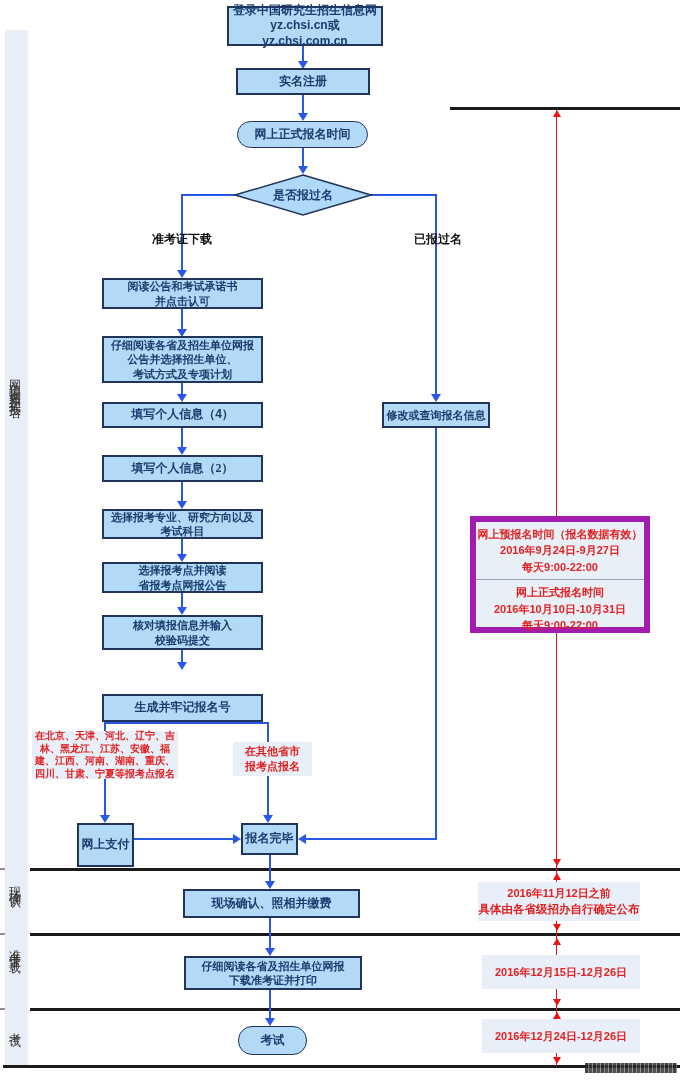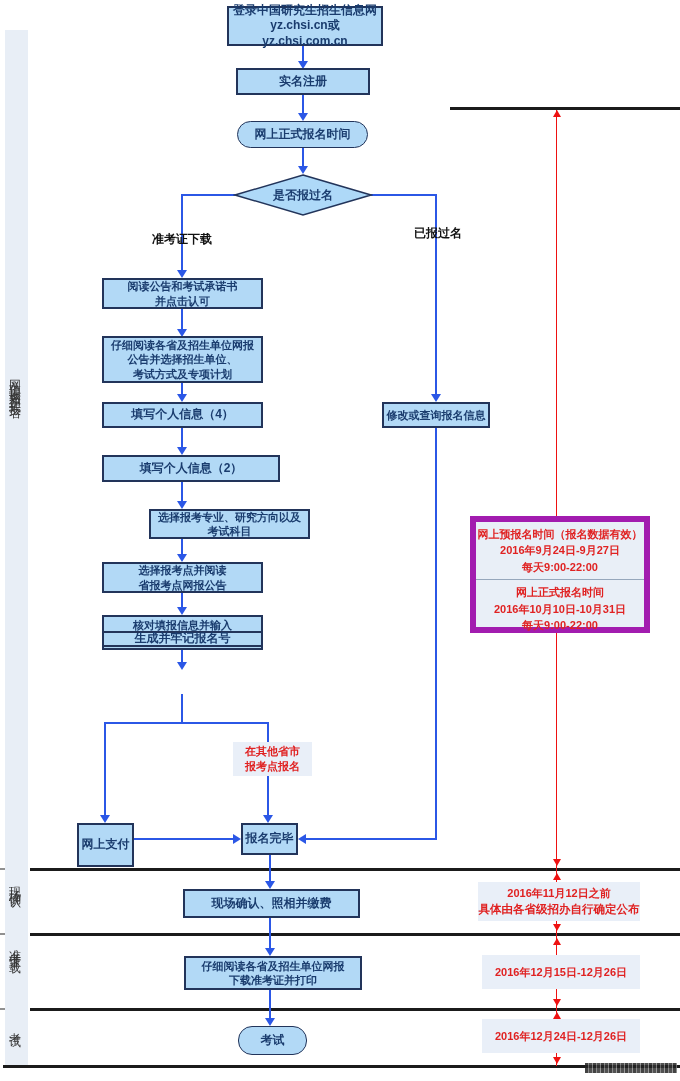--- a/index.html
+++ b/index.html
@@ -138,39 +138,43 @@
   <div class="box rounded" style="left:237px;top:121px;width:131px;height:27px;">网上正式报名时间</div>
 
   <div class="dwrap" style="left:233px;top:173px;width:140px;height:44px;">
     <svg width="140" height="44">
       <polygon points="70,2 138,22 70,42 2,22" fill="#aed9f8" stroke="#22345a" stroke-width="1.5"></polygon>
     </svg>
     <div class="dtext" style="left:0;top:0;">是否报过名</div>
   </div>
 
   <div class="blabel" style="left:152px;top:231px;width:60px;">准考证下载</div>
-  <div class="blabel" style="left:408px;top:225px;width:60px;">已报过名</div>
+  <div class="blabel" style="left:408px;top:231px;width:60px;">已报过名</div>
 
   <div class="box" style="left:102px;top:278px;width:161px;height:31px;font-size:11px;">阅读公告和考试承诺书
 并点击认可</div>
   <div class="box" style="left:102px;top:336px;width:161px;height:47px;font-size:11px;">仔细阅读各省及招生单位网报
 公告并选择招生单位、
 考试方式及专项计划</div>
   <div class="box" style="left:102px;top:402px;width:161px;height:26px;">填写个人信息（4）</div>
-  <div class="box" style="left:102px;top:455px;width:178px;height:27px;">填写个人信息（2）</div>
-  <div class="box" style="left:102px;top:509px;width:161px;height:30px;font-size:11px;margin-left:47px;">选择报考专业、研究方向以及
+  <div class="box" style="left:102px;top:455px;width:161px;height:27px;font-family:Liberation Serif, serif;">填写个人信息（2）</div>
+  <div class="box" style="left:102px;top:509px;width:161px;height:30px;font-size:11px;">选择报考专业、研究方向以及
 考试科目</div>
   <div class="box" style="left:102px;top:562px;width:161px;height:31px;font-size:11px;">选择报考点并阅读
 省报考点网报公告</div>
   <div class="box" style="left:102px;top:615px;width:161px;height:35px;font-size:11px;">核对填报信息并输入
 校验码提交</div>
-  <div class="box" style="left:102px;top:631px;width:161px;height:16px;">生成并牢记报名号</div>
+  <div class="box" style="left:102px;top:694px;width:161px;height:28px;">生成并牢记报名号</div>
 
   <div class="box" style="left:382px;top:402px;width:108px;height:26px;font-size:11px;">修改或查询报名信息</div>
 
+  <div class="note" style="left:32px;top:731px;width:146px;height:48px;font-size:10px;line-height:1.25;">在北京、天津、河北、辽宁、吉
+林、黑龙江、江苏、安徽、福
+建、江西、河南、湖南、重庆、
+四川、甘肃、宁夏等报考点报名</div>
   <div class="note" style="left:233px;top:742px;width:79px;height:34px;font-size:11px;line-height:1.35;">在其他省市
 报考点报名</div>
 
   <div class="box" style="left:77px;top:823px;width:57px;height:44px;">网上支付</div>
   <div class="box" style="left:241px;top:823px;width:57px;height:32px;">报名完毕</div>
 
   <div class="box" style="left:183px;top:889px;width:177px;height:29px;">现场确认、照相并缴费</div>
   <div class="box" style="left:184px;top:956px;width:178px;height:34px;font-size:11px;">仔细阅读各省及招生单位网报
 下载准考证并打印</div>
   <div class="box rounded" style="left:238px;top:1026px;width:69px;height:29px;">考试</div>

